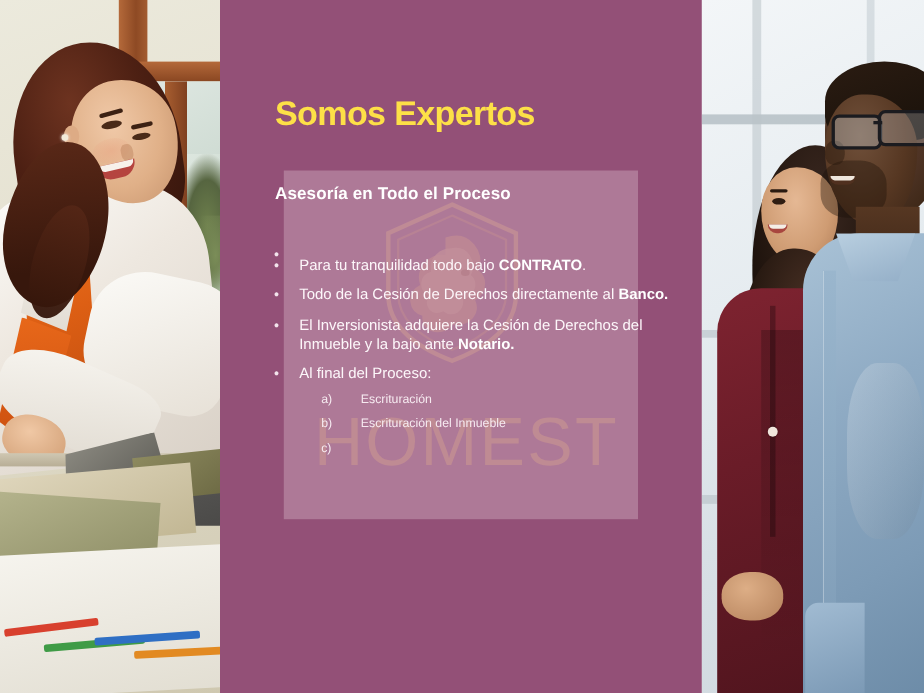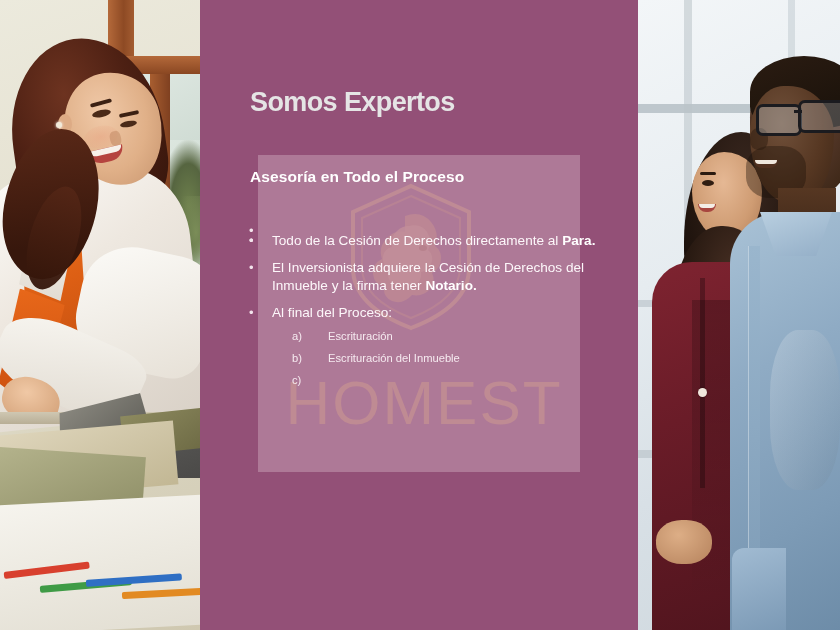--- a/index.html
+++ b/index.html
@@ -190,21 +190,21 @@
   .pr-m-fold{position:absolute;left:132px;top:330px;width:70px;height:160px;
     background:linear-gradient(110deg,rgba(255,255,255,.22),rgba(0,0,0,.05));border-radius:40%;}
   .pr-m-cuff{position:absolute;left:94px;top:548px;width:54px;height:84px;
     background:linear-gradient(160deg,#a1bbd2,#7b99b5);border-radius:12px 0 0 0;}
 
   
   .content{position:absolute;left:200px;top:0;width:438px;height:630px;}
 
   .title{
     position:absolute;left:50px;top:88px;width:380px;
-    color:#e5e5e5;font-size:27px;font-weight:bold;letter-spacing:-.6px;
+    color:#fde047;font-size:31px;font-weight:bold;letter-spacing:-.6px;
     line-height:1.05;white-space:nowrap;
   }
 
   
   .watermark{position:absolute;left:0;top:0;width:438px;height:630px;
     pointer-events:none;overflow:hidden;}
   .wm-shield{position:absolute;left:145px;top:182px;width:132px;height:150px;opacity:.46;}
   .wm-word{position:absolute;left:44px;top:372px;width:360px;text-align:center;
     font-size:62px;font-weight:normal;letter-spacing:2px;
     color:rgba(198,131,108,.50);line-height:1;}
@@ -338,23 +338,23 @@
       </svg>
       <div class="wm-word">HOMEST</div>
     </div>
 
     <div class="panel"></div>
 
     <div class="subtitle">Asesoría en Todo  el Proceso</div>
 
     <div class="bullets">
         <div class="bullet"><span class="dot">•</span></div>
-        <div class="bullet"><span class="dot">•</span></div>
-        <div class="bullet"><span class="dot">•</span><span><span>Todo de la Cesión de Derechos directamente al </span><b>Para.</b></span></div>
-        <div class="bullet"><span class="dot">•</span><span><span>El Inversionista adquiere la Cesión de Derechos del Inmueble y la firma tener </span><b>Notario.</b></span></div>
+        <div class="bullet"><span class="dot">•</span><span><span>Para tu tranquilidad todo bajo </span><b>CONTRATO</b><span>.</span></span></div>
+        <div class="bullet"><span class="dot">•</span><span><span>Todo de la Cesión de Derechos directamente al </span><b>Banco.</b></span></div>
+        <div class="bullet"><span class="dot">•</span><span><span>El Inversionista adquiere la Cesión de Derechos del Inmueble y la bajo ante </span><b>Notario.</b></span></div>
         <div class="bullet"><span class="dot">•</span><span><span>Al final del Proceso:</span></span></div>
         <div class="sublist">
           <div class="subitem">
             <span class="mark">a)</span>
             <span class="txt">Escrituración</span>
           </div>
           <div class="subitem">
             <span class="mark">b)</span>
             <span class="txt">Escrituración  del Inmueble</span>
           </div>

